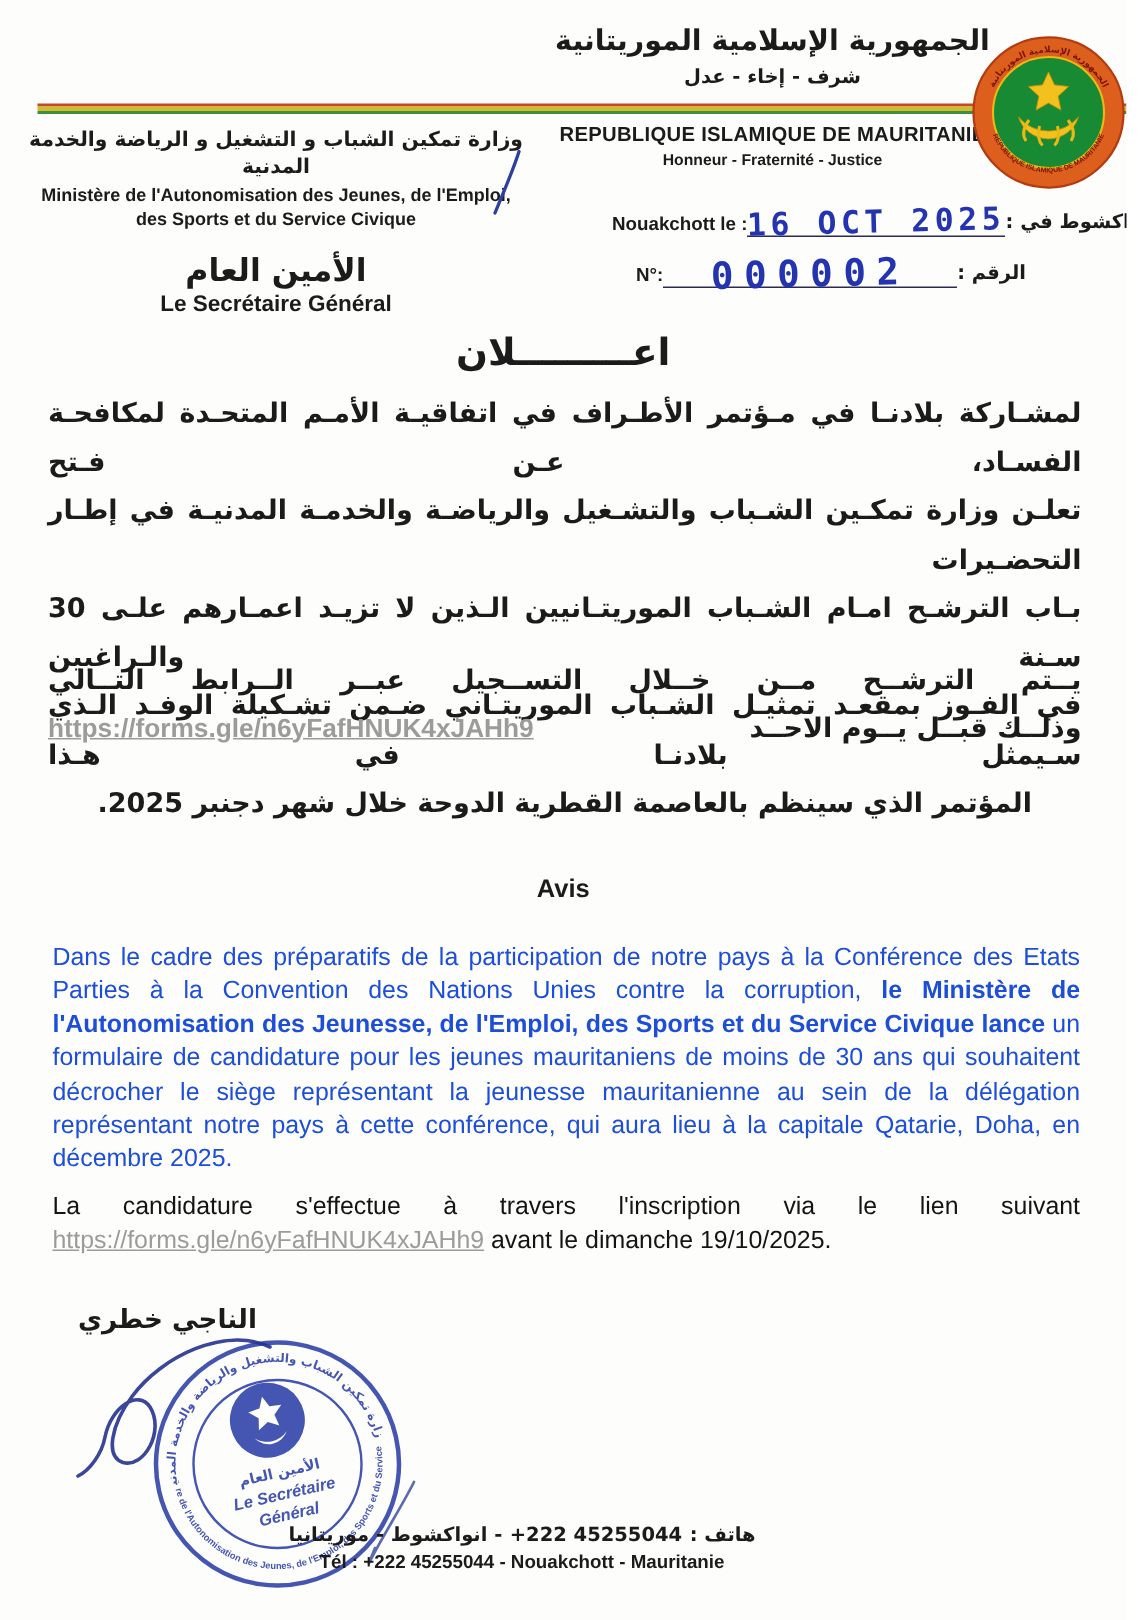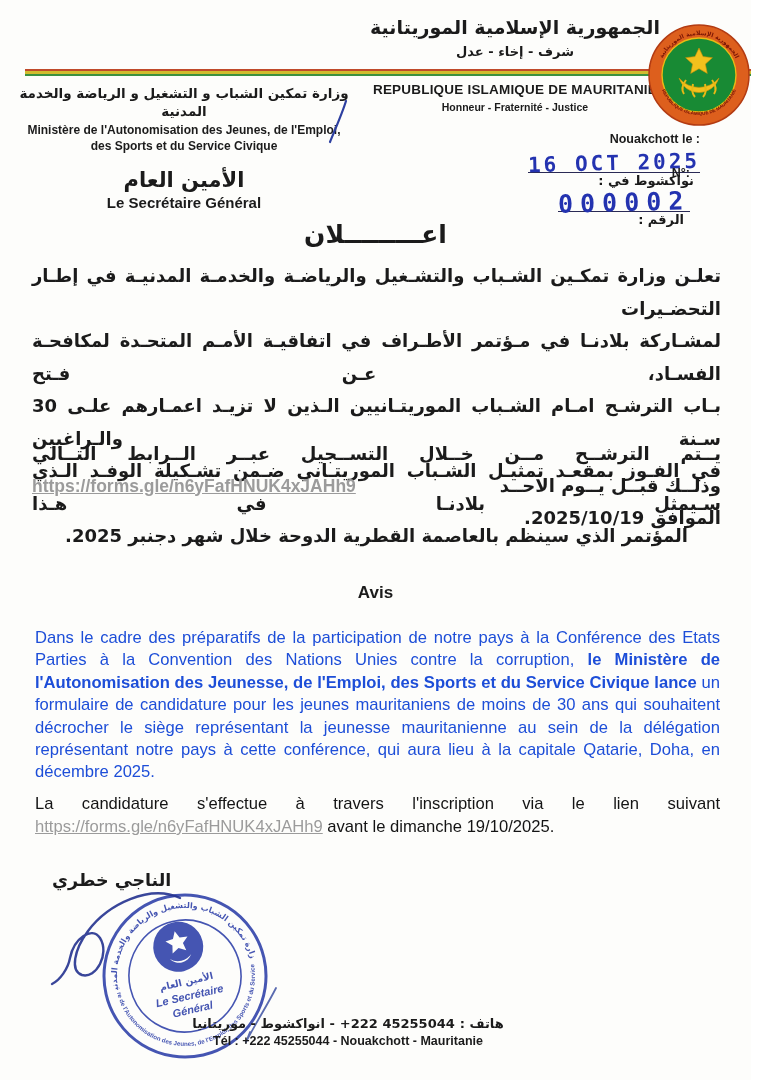--- a/index.html
+++ b/index.html
@@ -22,21 +22,21 @@
 
   
   .min-block{top:84px;left:16px;width:336px;text-align:center;}
   .min-ar{font-size:13.5px;font-weight:700;line-height:18px;}
   .min-fr{font-size:12px;font-weight:700;line-height:15.5px;margin-top:3px;}
   .sg-ar{font-size:21px;font-weight:700;margin-top:14px;}
   .sg-fr{font-size:15px;font-weight:700;margin-top:2px;}
   .pen-slash{top:98px;left:326px;}
 
   
-  .ref-row{height:26px;display:flex;align-items:flex-end;flex-direction:column;}
+  .ref-row{height:26px;display:flex;align-items:flex-end;}
   .ref1{top:132px;left:408px;width:292px;}
   .ref2{top:166px;left:424px;width:266px;}
   .ref-label-fr{font-size:12.5px;font-weight:700;white-space:nowrap;padding-bottom:2px;}
   .ref-line{flex:1;border-bottom:1.6px solid #2a2a55;position:relative;text-align:center;}
   .ref-label-ar{font-size:13px;font-weight:700;white-space:nowrap;padding-bottom:2px;margin-right:6px;}
   .stamp-blue{
     font-family:"DejaVu Sans Mono",monospace;font-weight:700;color:#2433b0;
     display:inline-block;transform:rotate(-1.5deg);position:relative;top:3px;
   }
   .stamp-date{font-size:21px;letter-spacing:3px;white-space:nowrap;}
@@ -137,34 +137,33 @@
     <span class="ref-label-fr">N°:</span>
     <span class="ref-line">
       <span class="stamp-blue stamp-num">000002</span>
     </span>
     <span class="ref-label-ar ar">الرقم :</span>
   </div>
 
   <div class="abs ann-title ar">اعـــــــــلان</div>
 
   <div class="abs p1 ar">
+      <div class="line">لمشـاركة بلادنـا في مـؤتمر الأطـراف في اتفاقيـة الأمـم المتحـدة لمكافحـة الفسـاد، عـن فـتح</div>
       <div class="line">تعلـن وزارة تمكـين الشـباب والتشـغيل والرياضـة والخدمـة المدنيـة في إطـار التحضـيرات</div>
-      <div class="line">لمشـاركة بلادنـا في مـؤتمر الأطـراف في اتفاقيـة الأمـم المتحـدة لمكافحـة الفسـاد، عـن فـتح</div>
       <div class="line">بـاب الترشـح امـام الشـباب الموريتـانيين الـذين لا تزيـد اعمـارهم علـى 30 سـنة والـراغبين</div>
       <div class="line">في الفـوز بمقعـد تمثيـل الشـباب الموريتـاني ضـمن تشـكيلة الوفـد الـذي سـيمثل بلادنـا في هـذا</div>
       <div class="line">المؤتمر الذي سينظم بالعاصمة القطرية الدوحة خلال شهر دجنبر 2025.</div>
     </div>
 
   <div class="abs p2 ar">
     <div class="p2-l1">يــتم الترشــح مــن خــلال التســجيل عبــر الــرابط التــالي</div>
     <div class="p2-l2">
       <span>وذلــك قبــل يــوم الاحــد</span>
       <a class="link-ar">https://forms.gle/n6yFafHNUK4xJAHh9</a>
     </div>
-    <div class="p2-l3">الموافق 2025/10/19.</div>
   </div>
 
   <div class="abs avis-title">Avis</div>
 
   <div class="abs fp1"><span>Dans le cadre des préparatifs de la participation de notre pays à la Conférence des Etats Parties à la Convention des Nations Unies contre la corruption, </span><span class="seg-bold">le Ministère de l'Autonomisation des Jeunesse, de l'Emploi, des Sports et du Service Civique lance</span><span> un formulaire de candidature pour les jeunes mauritaniens de moins de 30 ans qui souhaitent décrocher le siège représentant la jeunesse mauritanienne au sein de la délégation représentant notre pays à cette conférence, qui aura lieu à la capitale Qatarie, Doha, en décembre 2025.</span></div>
 
   <div class="abs fp2">
     <div class="fp2-l1">La candidature s'effectue à travers l'inscription via le lien suivant</div>
     <div>
       <a class="link-fr">https://forms.gle/n6yFafHNUK4xJAHh9</a><span> avant le dimanche 19/10/2025.</span>

